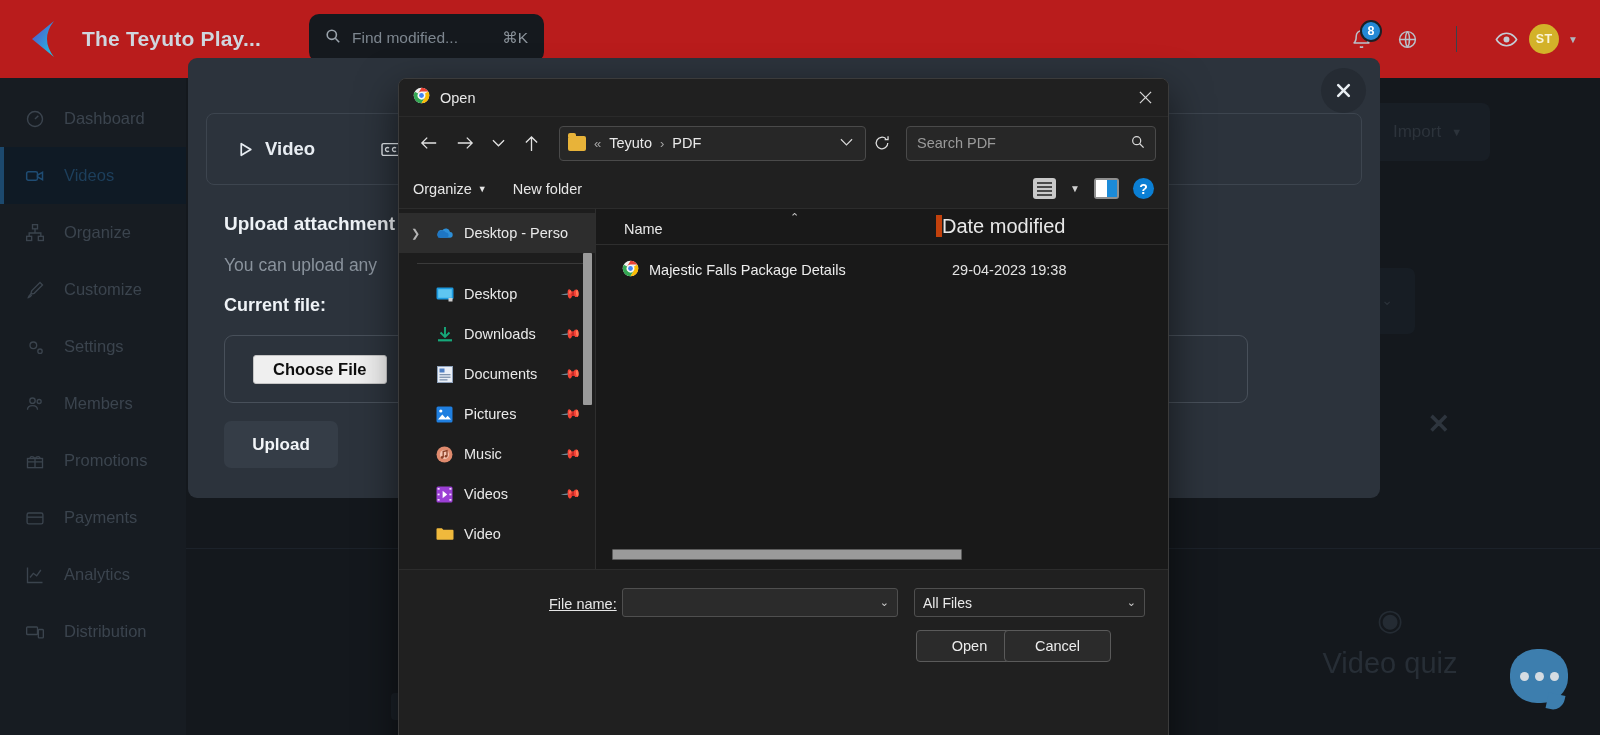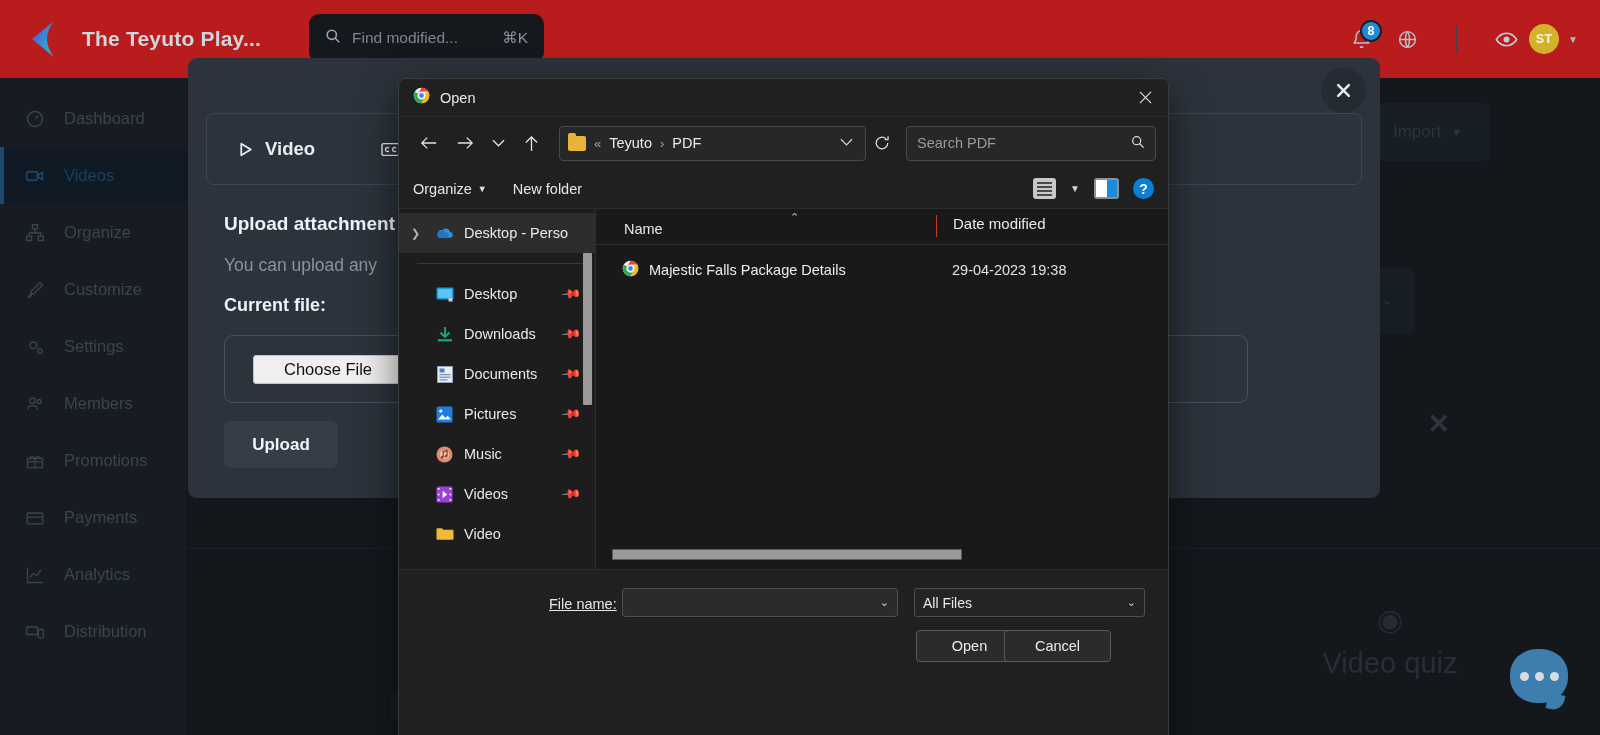--- a/index.html
+++ b/index.html
@@ -116,21 +116,21 @@
   .um-cur {
     position: absolute; left: 36px; top: 237px; color: #eef2f6; font-size: 18px; font-weight: bold;
   }
   .um-filebox {
     position: absolute; left: 36px; top: 277px; width: 1024px; height: 68px;
     border: 1px solid #48505a; border-radius: 9px; display: flex; align-items: center;
     padding-left: 28px; gap: 12px;
   }
   .choose-file-btn {
     background: #efefef; border: 1px solid #c5c5c5; border-radius: 3px;
-    color: #0f0f0f; font-size: 16.5px; padding: 4px 30px;
+    color: #0f0f0f; font-size: 16.5px; padding: 4px 19px; font-weight: bold;
   }
   .no-file-txt { color: #e3e8ee; font-size: 17px; }
   .um-upload-btn {
     position: absolute; left: 36px; top: 363px; width: 114px; height: 47px;
     background: #353d47; border-radius: 7px; color: #f2f5f8; font-size: 17px;
     font-weight: bold; display: flex; align-items: center; justify-content: center;
   }
   .um-close {
     position: absolute; right: 14px; top: 10px; width: 45px; height: 45px;
     border-radius: 50%; background: #252b33; display: flex; align-items: center;
@@ -223,21 +223,21 @@
   .tree-scroll {
     position: absolute; right: 3px; top: 44px; width: 9px; height: 152px;
     background: #9a9a9a; border-radius: 1px;
   }
   .fd-list { flex: 1; position: relative; background: #191919; border-left: 1px solid #2e2e2e; }
   .list-hdr {
     height: 36px; display: flex; align-items: flex-end; padding-bottom: 7px;
     border-bottom: 1px solid #2e2e2e; position: relative;
   }
   .col-name { width: 340px; padding-left: 28px; color: #e8e8e8; font-size: 14.5px; }
-  .col-date { padding-left: 16px; color: #e8e8e8; font-size: 15px; border-left: 1px solid #c2410c; height: 22px; }
+  .col-date { color: #e8e8e8; font-size: 20px; border-left: 6px solid #c2410c; height: 22px; }
   .sort-caret { position: absolute; left: 194px; top: 2px; color: #c9c9c9; font-size: 11px; }
   .file-row { height: 34px; display: flex; align-items: center; margin-top: 8px; }
   .file-name { width: 340px; padding-left: 26px; color: #ececec; font-size: 14.5px; display: flex; align-items: center; gap: 10px; }
   .file-date { padding-left: 16px; color: #e2e2e2; font-size: 14.5px; }
   .hscroll {
     position: absolute; left: 16px; bottom: 9px; width: 350px; height: 11px;
     background: #9a9a9a; border: 1px solid #5c5c5c; border-radius: 1px;
   }
   .fd-footer { height: 118px; background: #202020; position: relative; border-top: 1px solid #2c2c2c; }
   .fn-label { position: absolute; left: 150px; top: 26px; color: #e6e6e6; font-size: 14.5px; text-decoration: underline; }

